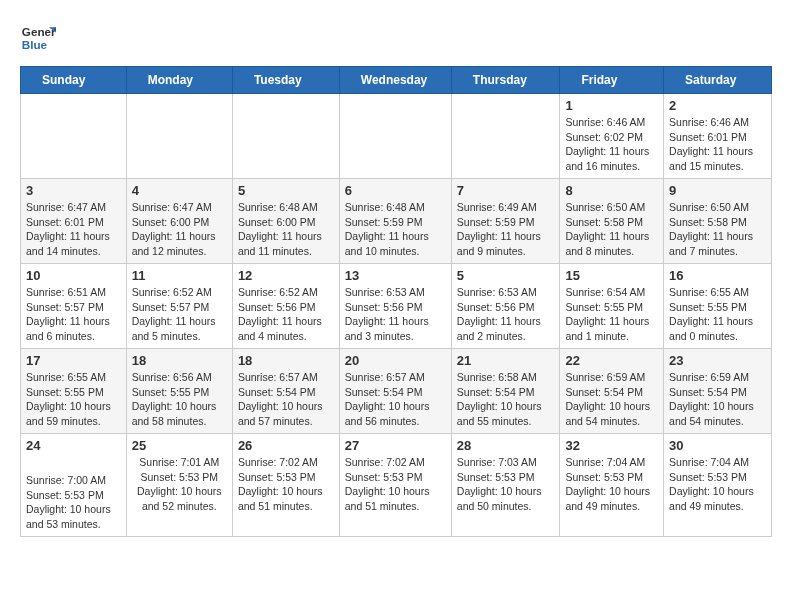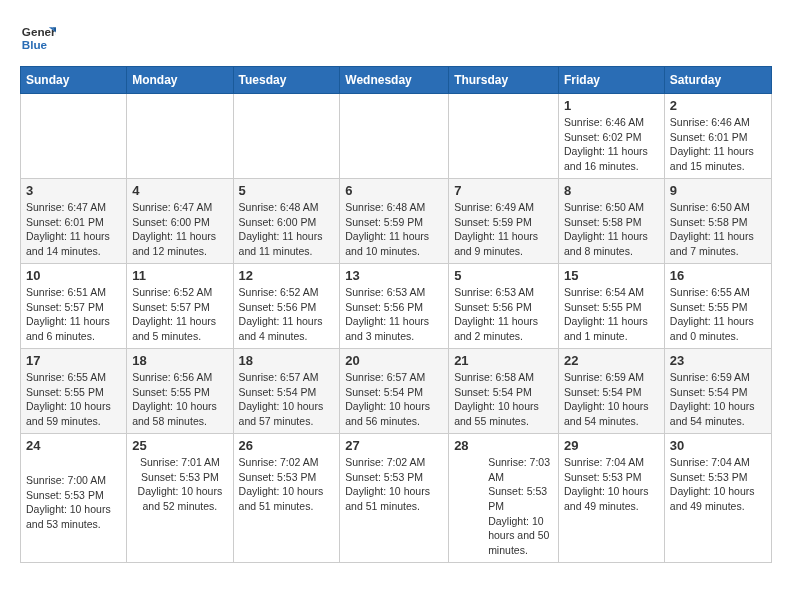--- a/index.html
+++ b/index.html
@@ -39,21 +39,21 @@
     }
     table {
       width: 100%;
       border-collapse: collapse;
       font-size: 11px;
     }
     thead th {
       background: #2a6db5;
       color: #fff;
       text-align: left;
-      padding: 6px 5px;
+      padding: 6px 21px;
       font-size: 12px;
       font-weight: bold;
       border: 1px solid #1a5a9a;
     }
     tbody td {
       border: 1px solid #ccc;
       vertical-align: top;
       padding: 4px 5px;
       height: 85px;
       width: 113px;
@@ -279,26 +279,26 @@
 Daylight: 10 hours and 51 minutes.</div>
         </td>
         <td>
           <div class="day-number">27</div>
           <div class="day-info" style="white-space: pre-line;">Sunrise: 7:02 AM
 Sunset: 5:53 PM
 Daylight: 10 hours and 51 minutes.</div>
         </td>
         <td>
           <div class="day-number">28</div>
-          <div class="day-info" style="white-space: pre-line; margin-left: 34px;">Sunrise: 7:03 AM
+          <div class="day-info" style="white-space: pre-line;">Sunrise: 7:03 AM
 Sunset: 5:53 PM
 Daylight: 10 hours and 50 minutes.</div>
         </td>
         <td>
-          <div class="day-number">29</div>
+          <div class="day-number">32</div>
           <div class="day-info" style="white-space: pre-line;">Sunrise: 7:04 AM
 Sunset: 5:53 PM
 Daylight: 10 hours and 49 minutes.</div>
         </td>
         <td>
           <div class="day-number">30</div>
           <div class="day-info" style="white-space: pre-line;">Sunrise: 7:04 AM
 Sunset: 5:53 PM
 Daylight: 10 hours and 49 minutes.</div>
         </td>

